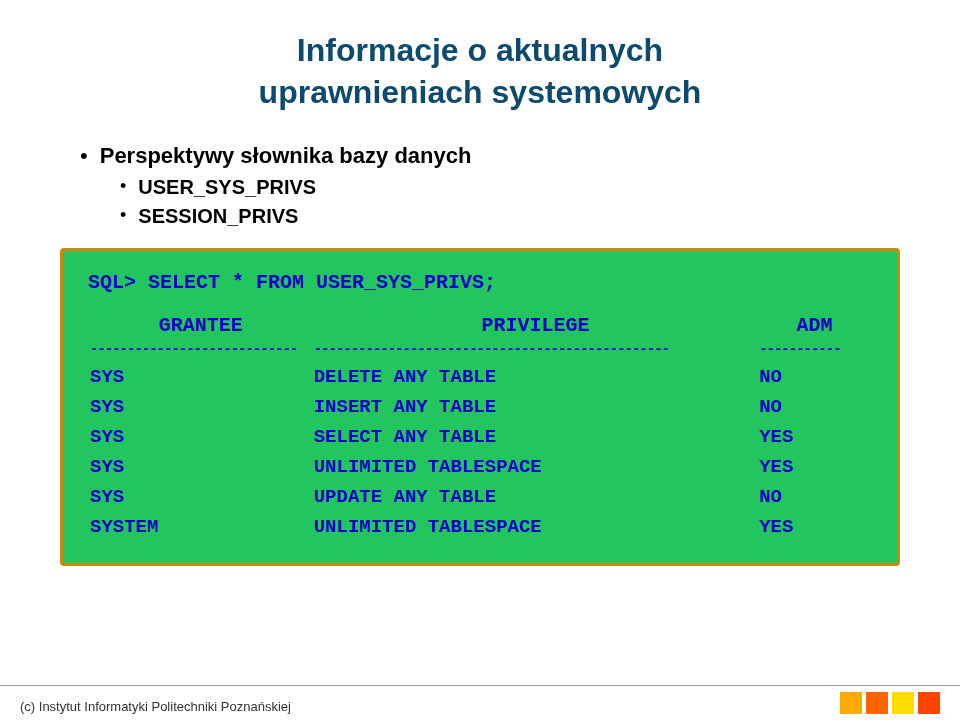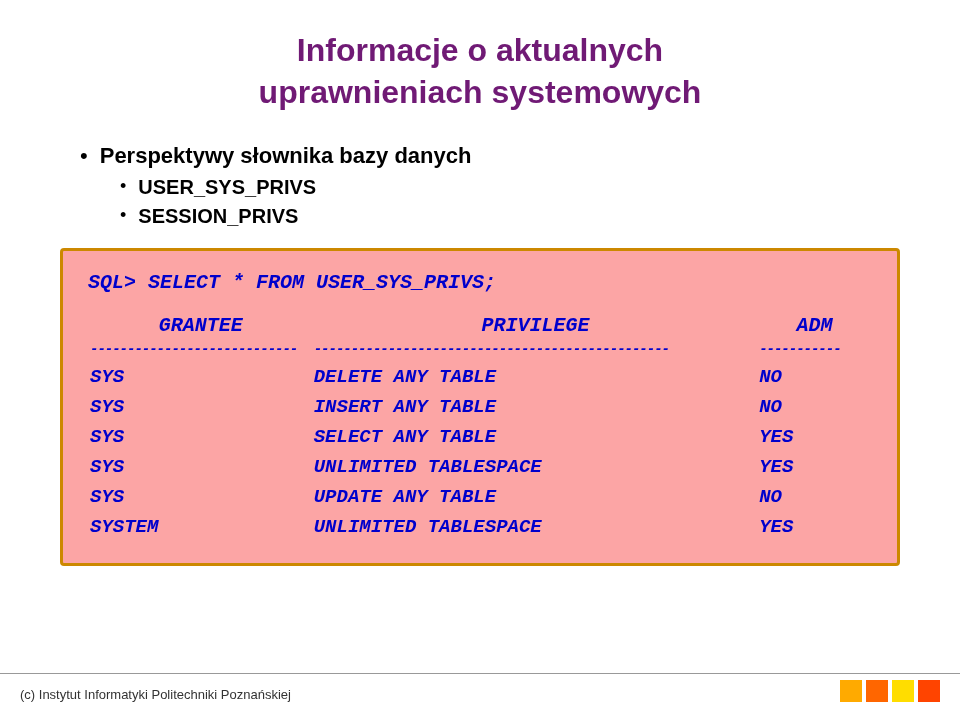--- a/index.html
+++ b/index.html
@@ -11,21 +11,21 @@
       position: relative;
       overflow: hidden;
     }
 
     .main-content {
       padding: 30px 60px 20px 60px;
     }
 
     .title {
       text-align: center;
-      color: #701a75;
+      color: #0c4a6e;
       font-size: 32px;
       font-weight: bold;
       line-height: 1.3;
       margin-bottom: 30px;
     }
 
     .bullet-section {
       margin-bottom: 20px;
       padding-left: 20px;
     }
@@ -55,27 +55,26 @@
 
     .sub-bullet .bullet-dot {
       font-size: 18px;
     }
 
     .sub-bullet .bullet-text {
       font-size: 20px;
     }
 
     .sql-box {
-      background-color: #fca5a5;
+      background-color: #22c55e;
       border: 3px solid #cc8800;
       border-radius: 4px;
       padding: 20px 25px;
       margin: 10px 0 10px 0;
       font-family: 'Courier New', Courier, monospace;
-      font-style: italic;
     }
 
     .sql-command {
       color: #0000cc;
       font-size: 20px;
       font-weight: bold;
       margin-bottom: 18px;
     }
 
     .sql-table {
@@ -113,21 +112,21 @@
 
     .col-adm {
       width: 80px;
     }
 
     .footer {
       position: absolute;
       bottom: 12px;
       left: 0;
       right: 0;
-      padding: 12px 20px;
+      padding: 0 20px;
       border-top: 1px solid #999;
       padding-top: 6px;
       display: flex;
       justify-content: space-between;
       align-items: flex-end;
     }
 
     .footer-text {
       font-size: 13px;
       color: #333;

